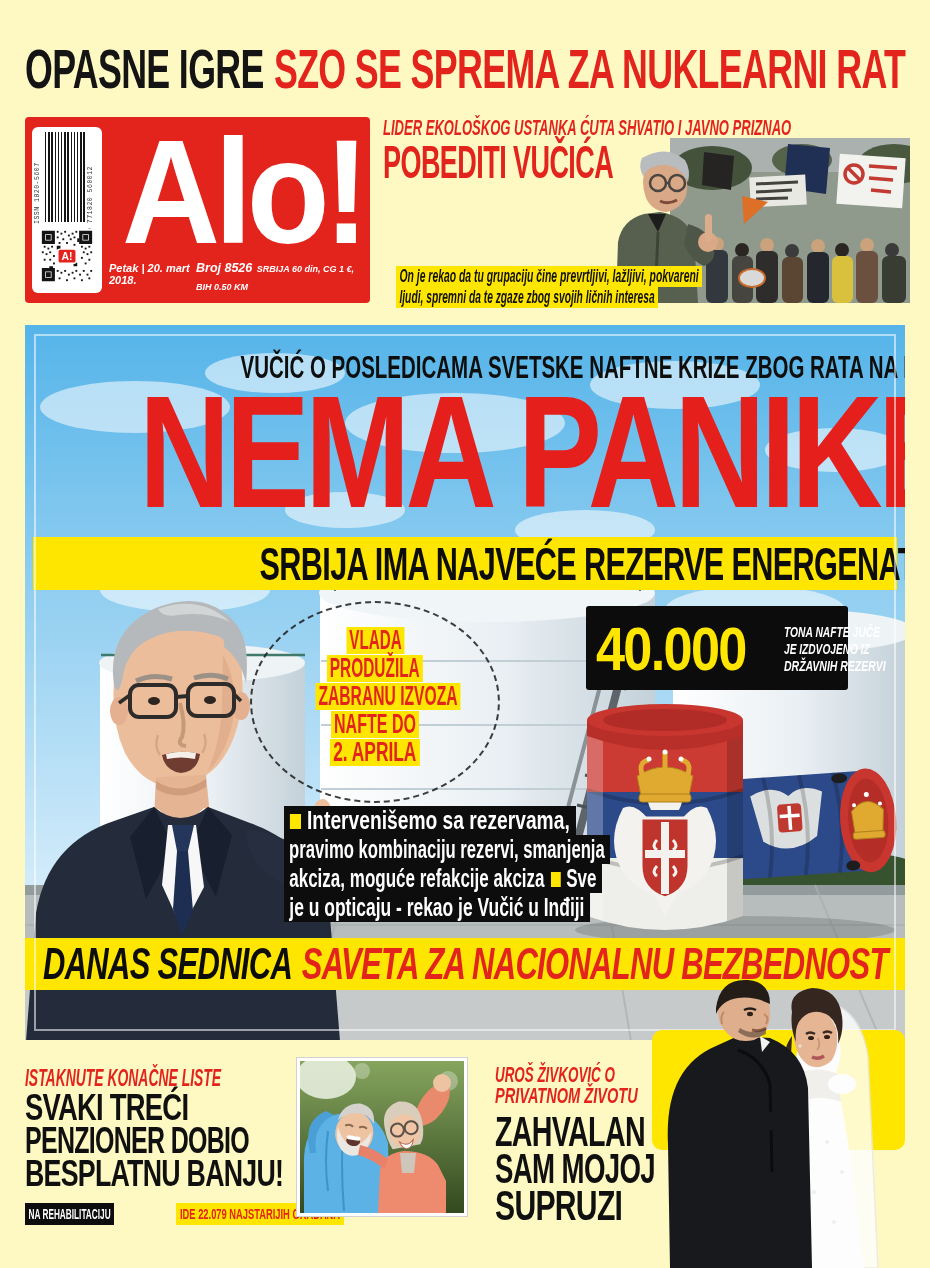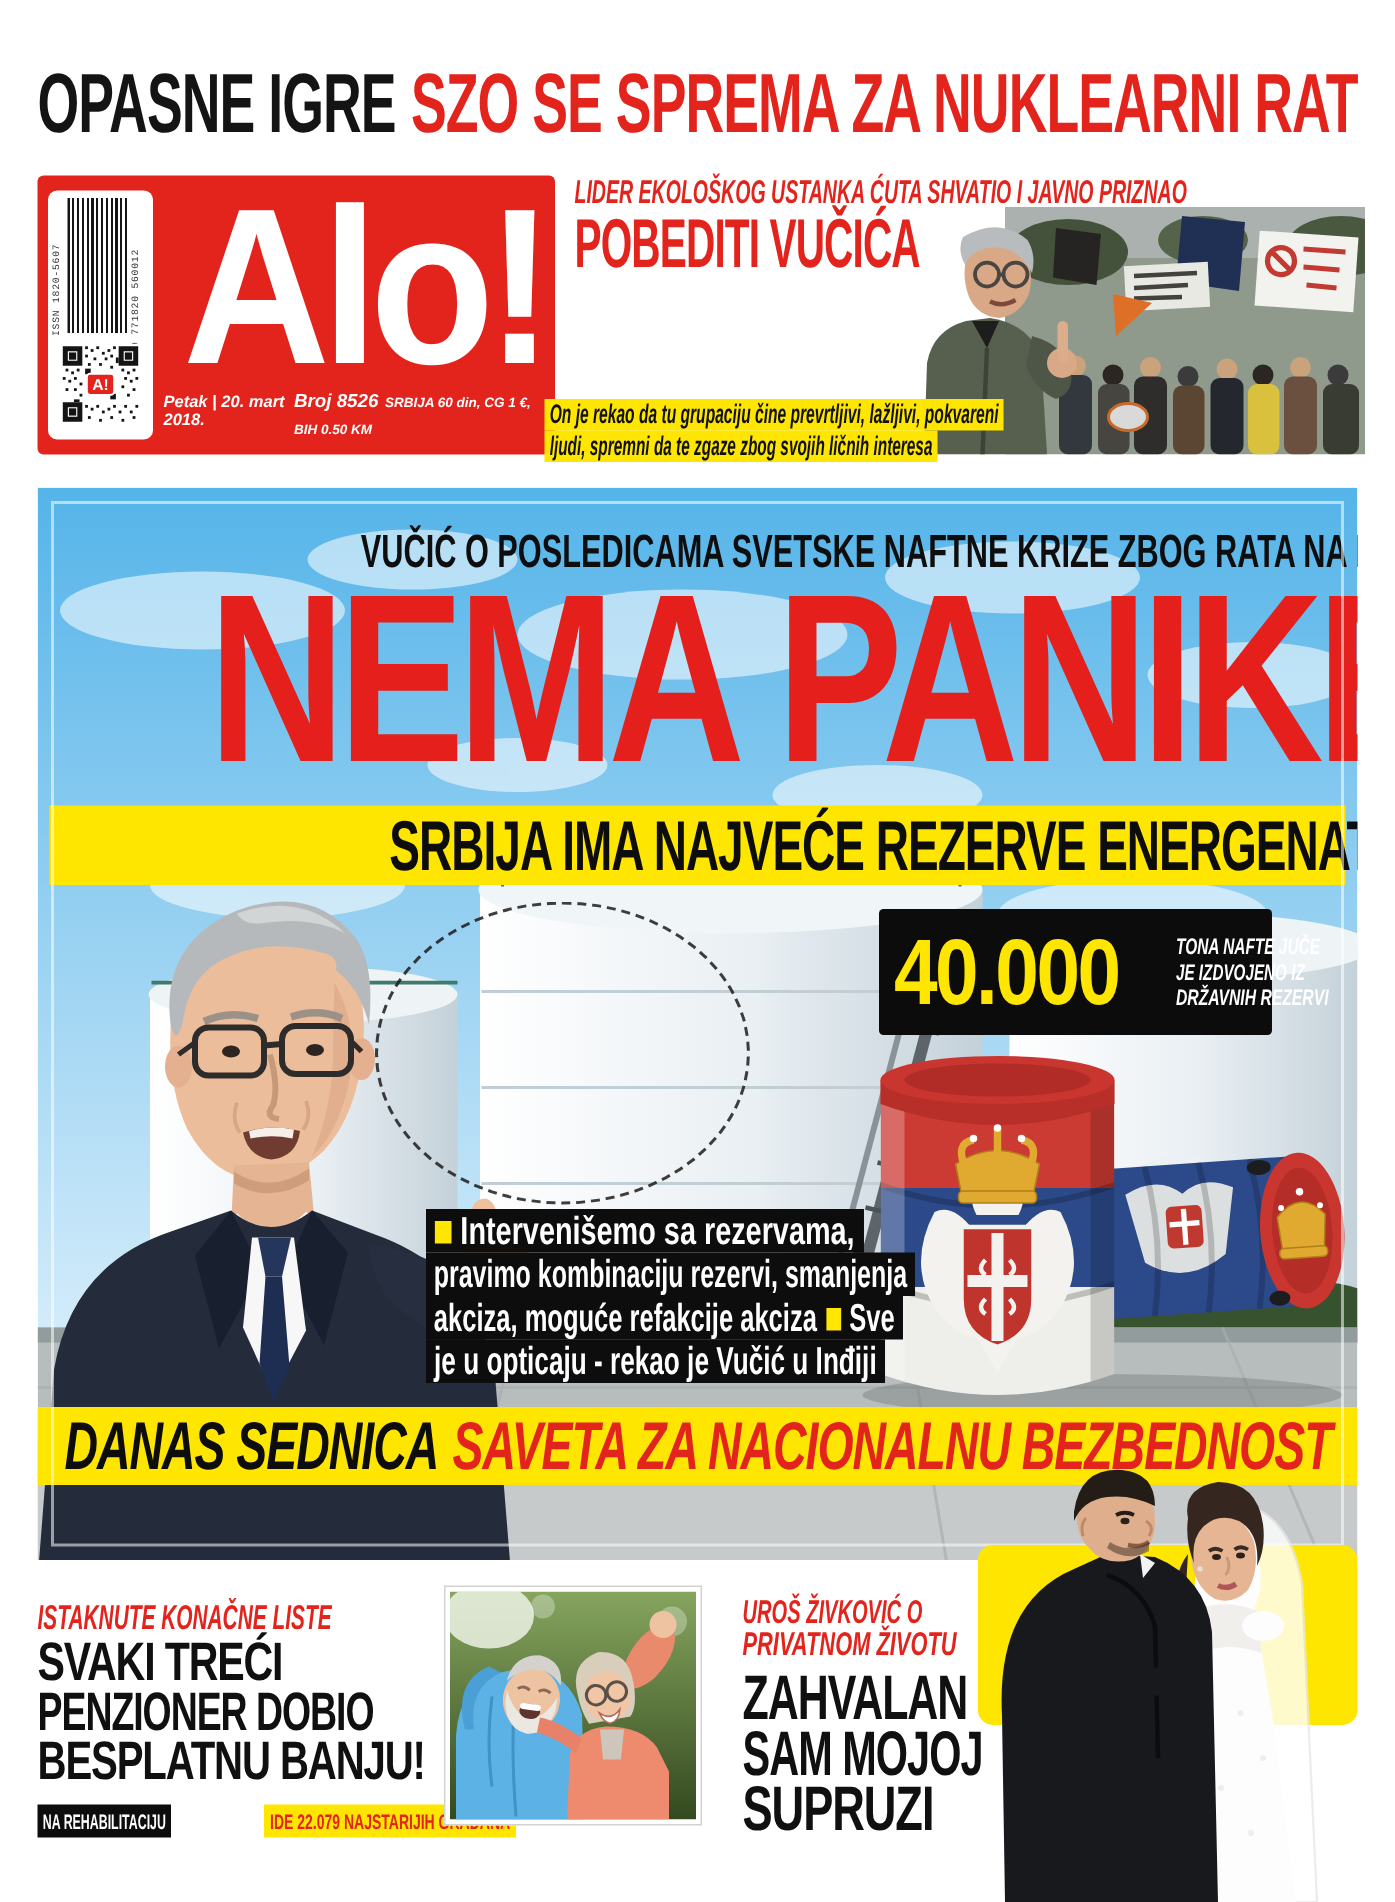--- a/index.html
+++ b/index.html
@@ -1,18 +1,18 @@
 <!DOCTYPE html>
 <html><head>
 <meta charset="utf-8">
 <style>
   *{margin:0;padding:0;box-sizing:border-box}
   html,body{background:#e9e9e9}
   body{font-family:"Liberation Sans","DejaVu Sans",sans-serif;-webkit-font-smoothing:antialiased}
-  .page{position:relative;width:930px;height:1268px;margin:0 auto;background:#ffffff;overflow:hidden}
+  .page{position:relative;width:930px;height:1268px;margin:0 auto;background:#fef9c3;overflow:hidden}
   .abs{position:absolute}
   .fit{display:inline-block;white-space:nowrap;transform-origin:left center}
   .fitc{transform-origin:center center}
   .red{color:#e2241d}
   .ink{color:#101010}
 
   
   .banner{left:25px;top:40px;font-size:56px;font-weight:bold;letter-spacing:-1px;line-height:58px}
   .banner .k{color:#141414;margin-right:16px}
   .banner .h{color:#e2241d}
@@ -30,21 +30,21 @@
   .mast-bottom{position:absolute;left:84px;right:8px;bottom:9px;display:flex;justify-content:space-between;align-items:baseline;color:#fff}
   .mast-date{font-size:11px;font-weight:bold;font-style:italic}
   .mast-issue{font-size:12.5px;font-weight:bold;font-style:italic}
   .mast-price{font-size:9px;font-weight:bold;font-style:italic}
 
   
   .ts-kicker{left:383px;top:116px;font-size:22px;line-height:24px;z-index:4}
   .ts-headline{left:383px;top:142px;z-index:3}
   .ts-headline .line{height:40px;line-height:40px;font-size:46px;font-weight:bold;letter-spacing:-1px}
   .ts-photo{left:592px;top:138px;width:318px;height:165px;z-index:1}
-  .ts-deck{left:363px;top:266px;z-index:2}
+  .ts-deck{left:396px;top:266px;z-index:2}
   .ts-deck .chip{display:block;margin-bottom:0}
   .ts-deck .chip>span{background:#ffe600;color:#111;font-size:18px;line-height:19px;font-weight:bold;font-style:italic;padding:1px 6px}
 
   
   .main{left:25px;top:325px;width:880px;height:715px;overflow:hidden}
   .main-bg{position:absolute;inset:0;z-index:0}
   .m-border{position:absolute;left:9px;top:9px;right:9px;bottom:9px;border:2px solid rgba(255,255,255,.55);z-index:6;pointer-events:none}
   .m-kicker{left:0;right:0;top:26px;text-align:center;z-index:3}
   .m-kicker span{font-size:31px;line-height:34px;font-weight:bold;color:#0e0e0e}
   .m-headline{left:0;right:0;top:54px;text-align:center;z-index:3}
@@ -353,20 +353,27 @@
       <path d="M154,240 L176,240 L170,266 L159,266Z" fill="#24365c"></path>
       <path d="M159,266 L170,266 L175,326 L164,350 L155,324Z" fill="#1d2e52"></path>
       <path d="M228,244 Q284,252 302,286 Q310,304 294,312 Q262,302 240,280 Q228,262 228,244Z" fill="#272e40"></path>
       <path d="M292,238 Q318,230 332,246 Q340,260 330,274 Q312,286 296,276 Q284,258 292,238Z" fill="#e9b996"></path>
       <path d="M296,232 Q294,214 306,214 Q316,218 312,236Z" fill="#eec09d"></path>
       <path d="M332,252 L310,254 M334,264 L312,264" stroke="#c7916c" stroke-width="2"></path>
     </svg>
 
     <div class="abs circle"></div>
 
+    <div class="abs note">
+      <div class="chip"><span class="fit fitc" style="transform: scaleX(0.5631);">VLADA</span></div>
+      <div class="chip"><span class="fit fitc" style="transform: scaleX(0.5714);">PRODUŽILA</span></div>
+      <div class="chip"><span class="fit fitc" style="transform: scaleX(0.58);">ZABRANU IZVOZA</span></div>
+      <div class="chip"><span class="fit fitc" style="transform: scaleX(0.5946);">NAFTE DO</span></div>
+      <div class="chip"><span class="fit fitc" style="transform: scaleX(0.6429);">2. APRILA</span></div>
+    </div>
 
     <div class="abs statbox">
       <span class="fit stat-num" style="transform: scaleX(0.8427);">40.000</span>
       <div class="stat-label">
         <div class="line"><span class="fit" style="transform: scaleX(0.6857);">TONA NAFTE JUČE</span></div>
         <div class="line"><span class="fit" style="transform: scaleX(0.6772);">JE IZDVOJENO IZ</span></div>
         <div class="line"><span class="fit" style="transform: scaleX(0.6986);">DRŽAVNIH REZERVI</span></div>
       </div>
     </div>
 

